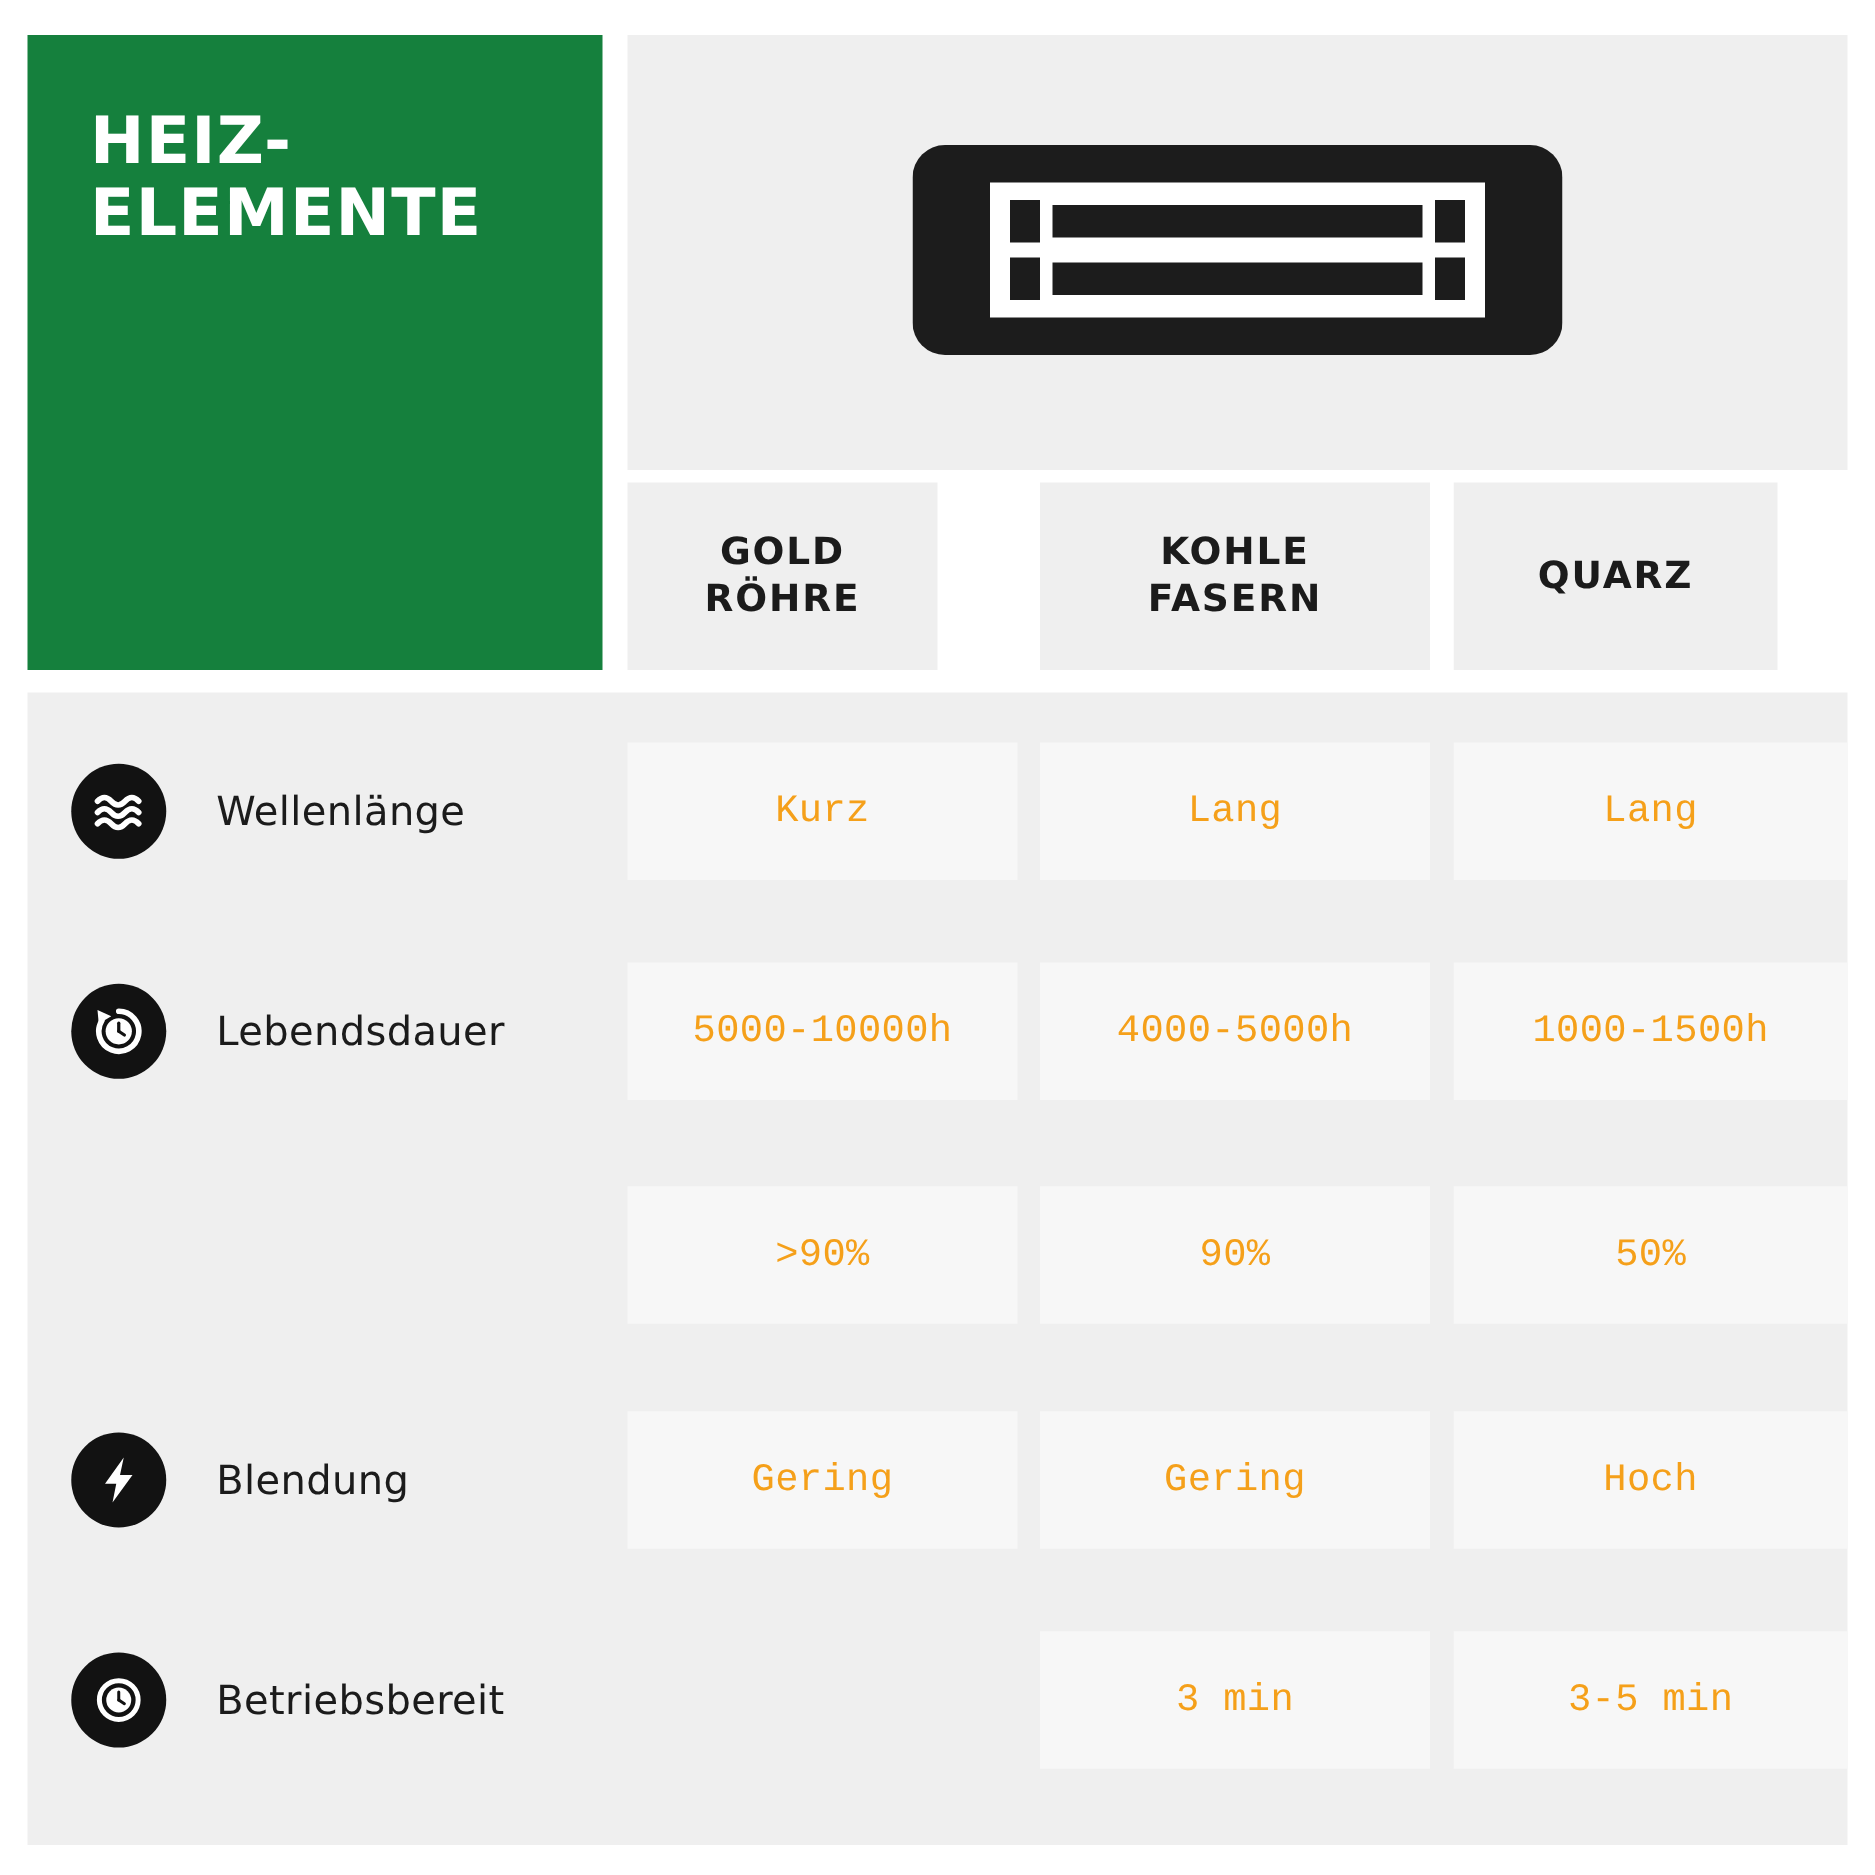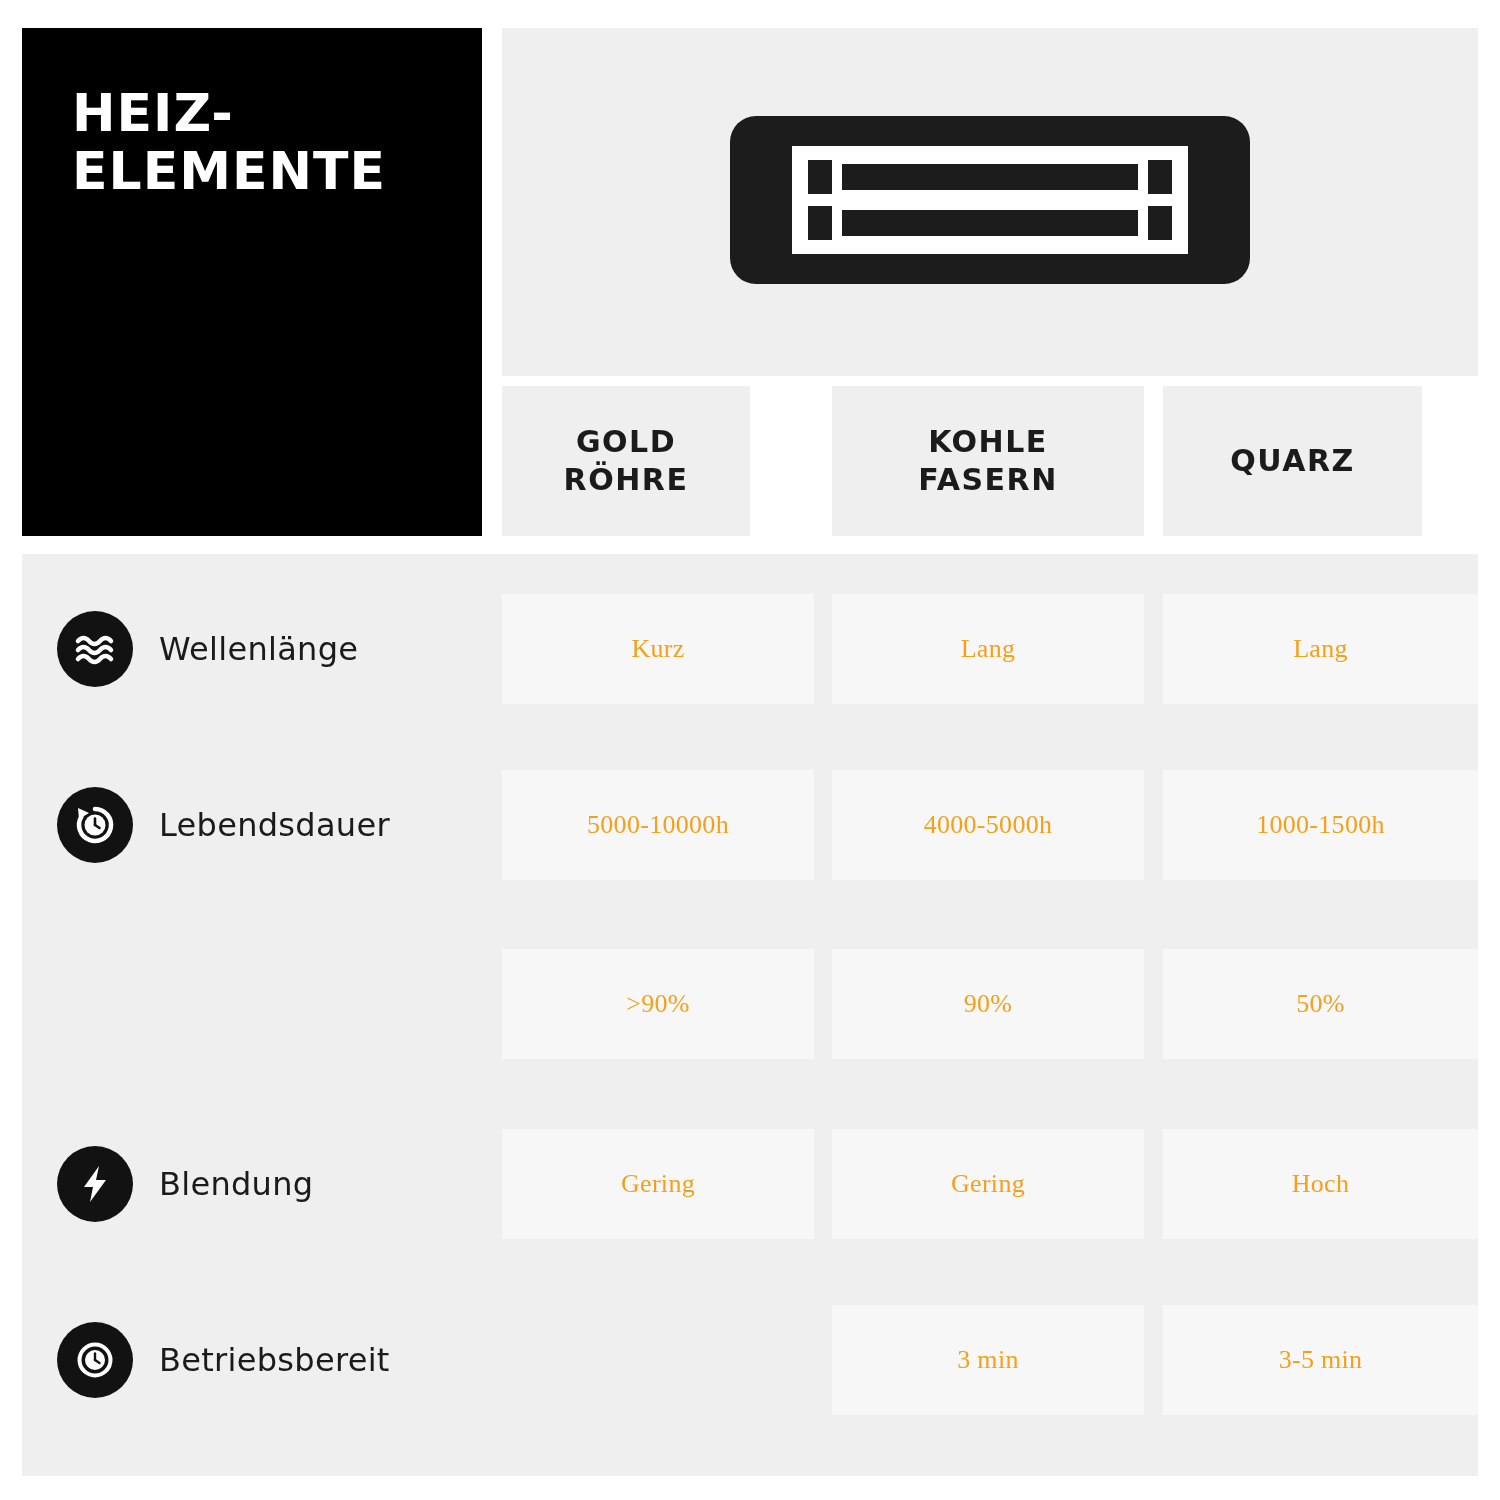--- a/index.html
+++ b/index.html
@@ -27,21 +27,21 @@
     top: 0;
     width: 1500px;
     height: 536px;
   }
   .title-block {
     position: absolute;
     left: 22px;
     top: 28px;
     width: 460px;
     height: 508px;
-    background: #000000;
+    background: #15803d;
     box-sizing: border-box;
     padding: 56px 0 0 50px;
   }
   .title-block .title {
     font-family: "DejaVu Sans", sans-serif;
     font-weight: bold;
     color: #ffffff;
     font-size: 52px;
     line-height: 58px;
     letter-spacing: 1px;
@@ -102,21 +102,21 @@
     width: 1456px;
     height: 110px;
   }
   .row-label {
     position: absolute;
     left: 35px;
     top: 0;
     height: 110px;
     display: flex;
     align-items: center;
-    gap: 26px;
+    gap: 40px;
   }
   .icon-circle {
     width: 76px;
     height: 76px;
     border-radius: 50%;
     background: #121212;
     display: flex;
     align-items: center;
     justify-content: center;
     flex: 0 0 auto;
@@ -131,22 +131,22 @@
   .cell {
     position: absolute;
     top: 0;
     height: 110px;
     background: #F7F7F7;
     display: flex;
     align-items: center;
     justify-content: center;
   }
   .cell span {
-    font-family: Liberation Serif, serif;
-    font-size: 26px;
+    font-family: Liberation Mono, monospace;
+    font-size: 31px;
     color: #F5A01A;
     letter-spacing: 0.3px;
     white-space: nowrap;
   }
   .c1 { left: 480px; width: 312px; }
   .c2 { left: 810px; width: 312px; }
   .c3 { left: 1141px; width: 315px; }
 </style>
 </head>
 <body>

